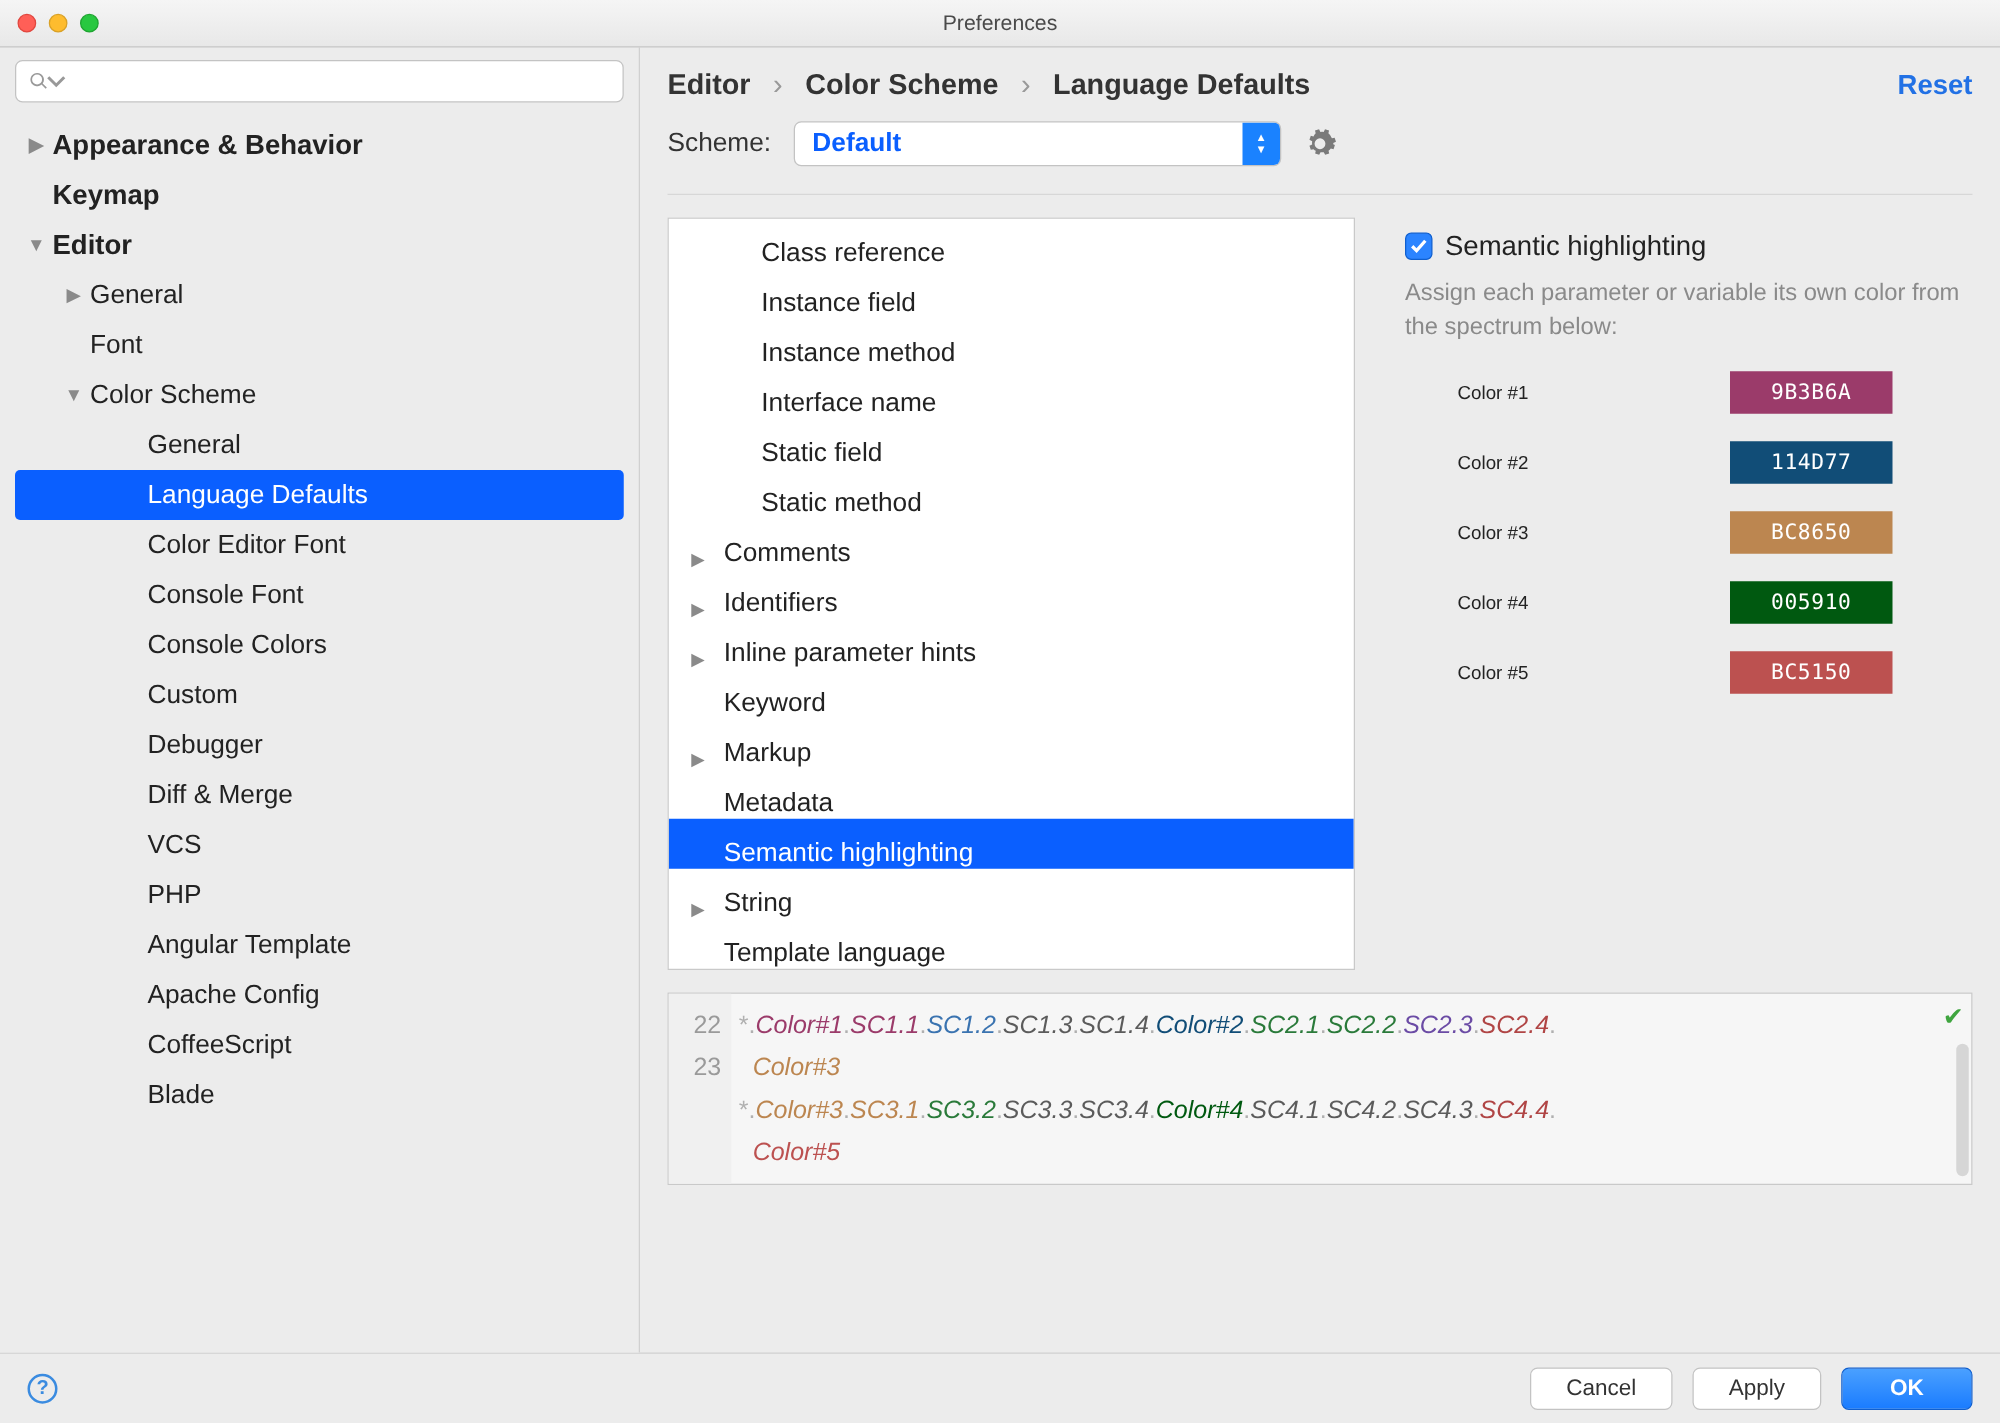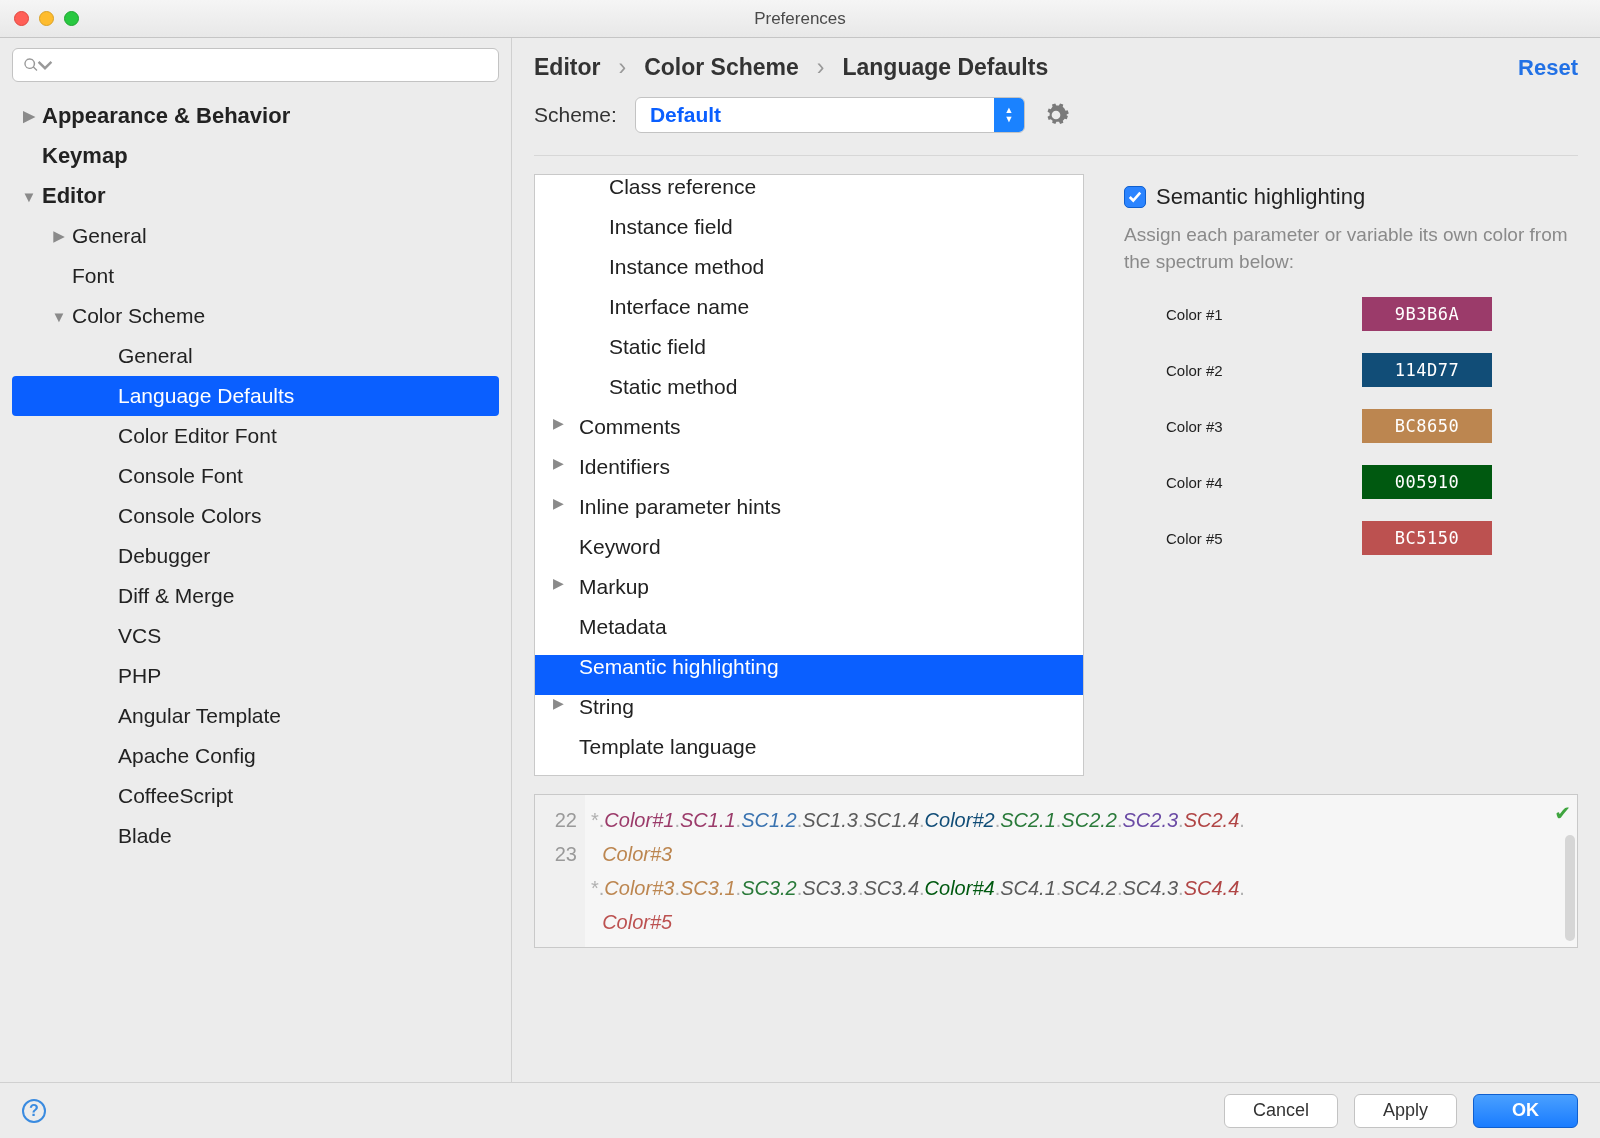--- a/index.html
+++ b/index.html
@@ -33,33 +33,33 @@
 .scheme-row { display:flex; align-items:center; gap:18px; margin-bottom:18px; }
 .scheme-row label { font-size:21px; color:#333; }
 .scheme-sel { display:flex; align-items:center; width:390px; height:36px; border:1px solid #c3c3c3; border-radius:6px; background:#fff; overflow:hidden; }
 .scheme-sel .val { flex:1; padding:0 14px; color:#0a5fff; font-weight:600; font-size:21px; }
 .scheme-sel .stepper { width:30px; height:100%; background:#1a82ff; display:flex; flex-direction:column; justify-content:center; align-items:center; }
 .scheme-sel .stepper span { color:#fff; font-size:9px; line-height:9px; }
 .gear { width:26px; height:26px; fill:#7a7a7a; }
 .divider { height:1px; background:#d7d7d7; margin:4px 0 18px 0; }
 .midrow { display:flex; gap:40px; }
 .catlist { width:550px; border:1px solid #c9c9c9; background:#fff; font-size:21px; color:#222; overflow:hidden; }
-.cat { height:40px; display:flex; align-items:flex-start; padding-left:18px; }
+.cat { height:40px; display:flex; align-items:flex-end; padding-left:18px; }
 .cat .arrow { width:26px; color:#8a8a8a; font-size:14px; }
 .cat.noarr .arrow { visibility:hidden; }
 .cat.sel { background:#0a5fff; color:#fff; }
 .cat.ind1 { padding-left:48px; }
 .right-pane { flex:1; padding-top:10px; }
 .checkrow { display:flex; align-items:center; gap:10px; font-size:22px; color:#222; margin-bottom:12px; }
 .checkbox { width:22px; height:22px; border-radius:5px; background:#2b84ff; border:1px solid #0f5fcf; display:flex; align-items:center; justify-content:center; }
 .checkbox svg { width:14px; height:14px; stroke:#fff; stroke-width:3; fill:none; }
 .helptext { font-size:19px; color:#8a8a8a; line-height:1.4; margin-bottom:22px; }
 .color-entry { display:flex; align-items:center; gap:26px; padding-left:42px; margin-bottom:22px; }
 .color-entry .lbl { width:170px; font-size:15px; color:#222; }
-.swatch { width:130px; height:34px; display:flex; align-items:center; justify-content:center; color:#fff; font-family: "SF Mono", Menlo, Consolas, monospace; font-size:17px; letter-spacing:0.5px; }
+.swatch { width:130px; height:34px; display:flex; align-items:center; justify-content:center; color:#fff; font-family: "SF Mono", Menlo, Consolas, monospace; font-size:17px; letter-spacing:0.5px;margin-left:22px; }
 .preview { margin-top:18px; border:1px solid #c9c9c9; background:#f6f6f6; display:flex; font-family:"SF Mono",Menlo,Consolas,monospace; font-size:20px; position:relative; }
 .gutter { width:50px; background:#f0f0f0; color:#9a9a9a; text-align:right; padding:8px 8px 8px 0; line-height:34px; }
 .code { padding:8px 6px; line-height:34px; color:#888; flex:1; }
 .code .comma { color:#b0b0b0; }
 .t1 { color:#9B3B6A; font-style:italic; } .t1a{ color:#9B3B6A;} .t1b{ color:#3a73b0;} .t1c{ color:#5b5b5b;} .t1d{ color:#5b5b5b;}
 .t2 { color:#114D77; font-style:italic; } .t2a{ color:#2a7a3a;} .t2b{ color:#2a7a3a;} .t2c{ color:#6b4ba5;} .t2d{ color:#b04545;}
 .t3 { color:#BC8650; font-style:italic; } .t3a{ color:#BC8650;} .t3c{ color:#5b5b5b;} .t3d{ color:#5b5b5b;}
 .t4 { color:#005910; font-style:italic; } .t4a{ color:#5b5b5b;} .t4b{ color:#5b5b5b;} .t4c{ color:#5b5b5b;} .t4d{ color:#b04545;}
 .t5 { color:#BC5150; font-style:italic; }
 .sc { font-style:italic; }
@@ -133,20 +133,24 @@
         <div class="node lvl2 noarr">
           <span class="arrow">▶</span>
           <span>Console Font</span>
         </div>
         <div class="node lvl2 noarr">
           <span class="arrow">▶</span>
           <span>Console Colors</span>
         </div>
         <div class="node lvl2 noarr">
           <span class="arrow">▶</span>
+          <span>Custom</span>
+        </div>
+        <div class="node lvl2 noarr">
+          <span class="arrow">▶</span>
           <span>Debugger</span>
         </div>
         <div class="node lvl2 noarr">
           <span class="arrow">▶</span>
           <span>Diff &amp; Merge</span>
         </div>
         <div class="node lvl2 noarr">
           <span class="arrow">▶</span>
           <span>VCS</span>
         </div>

